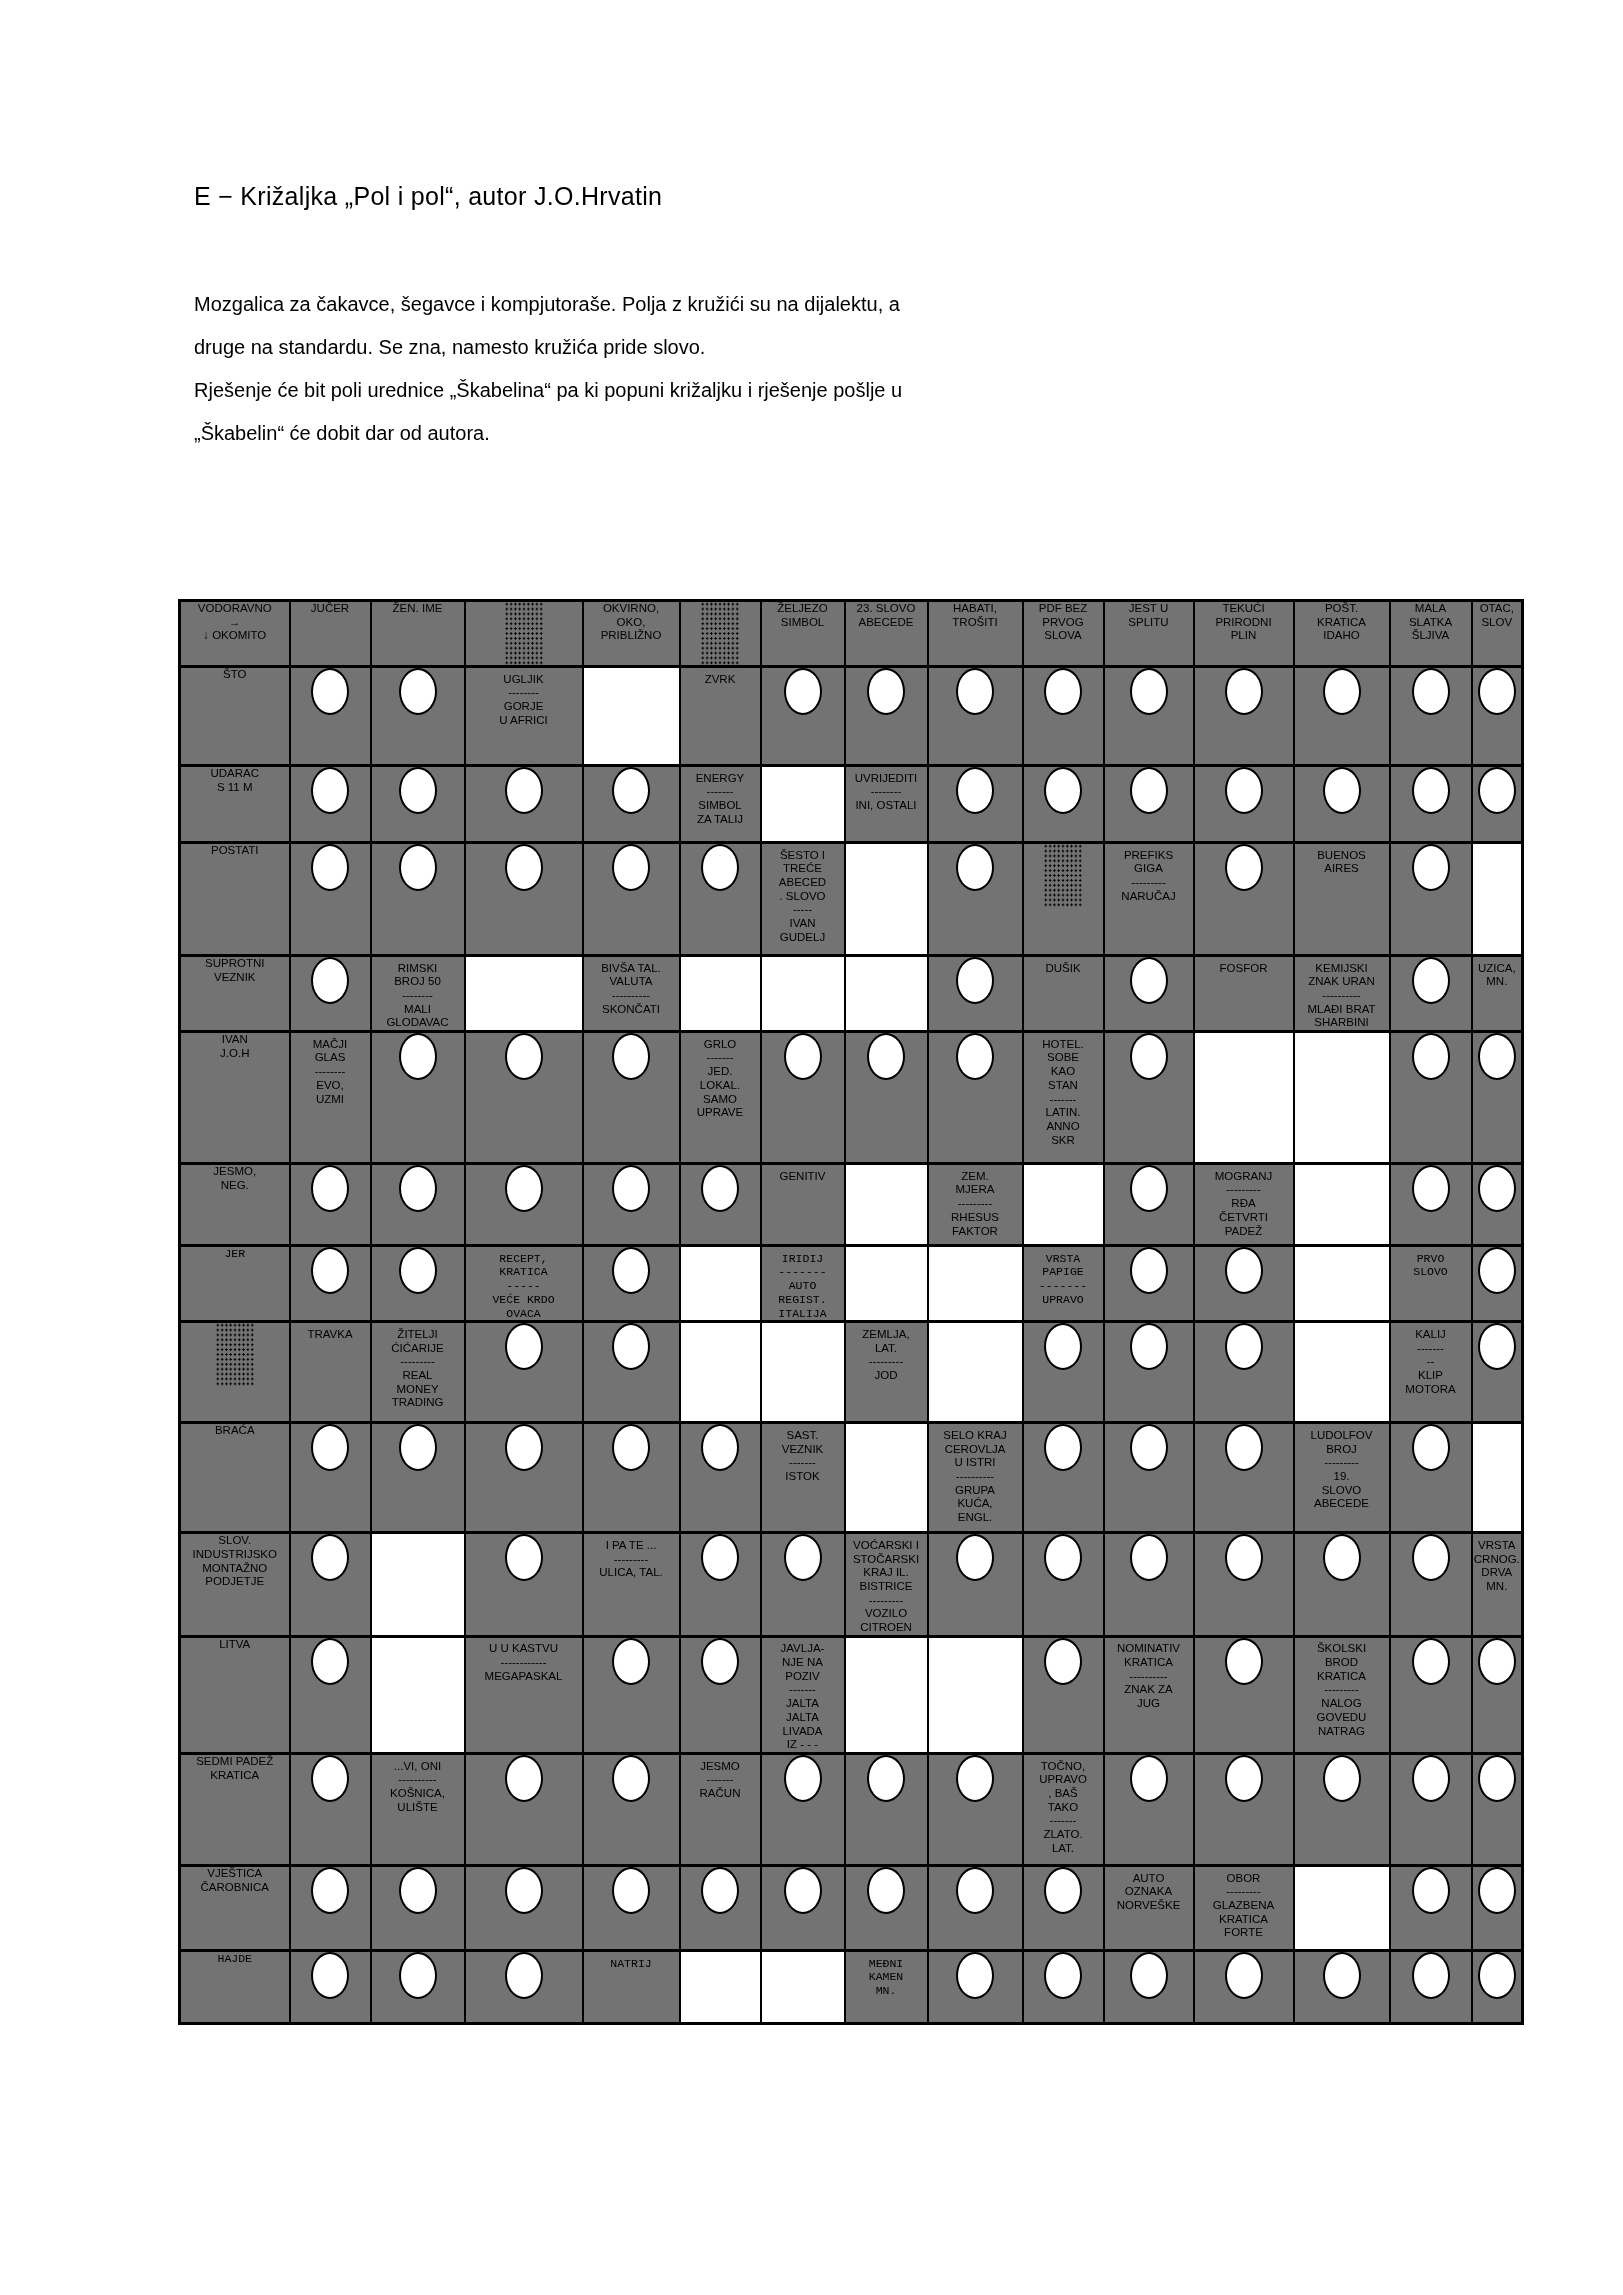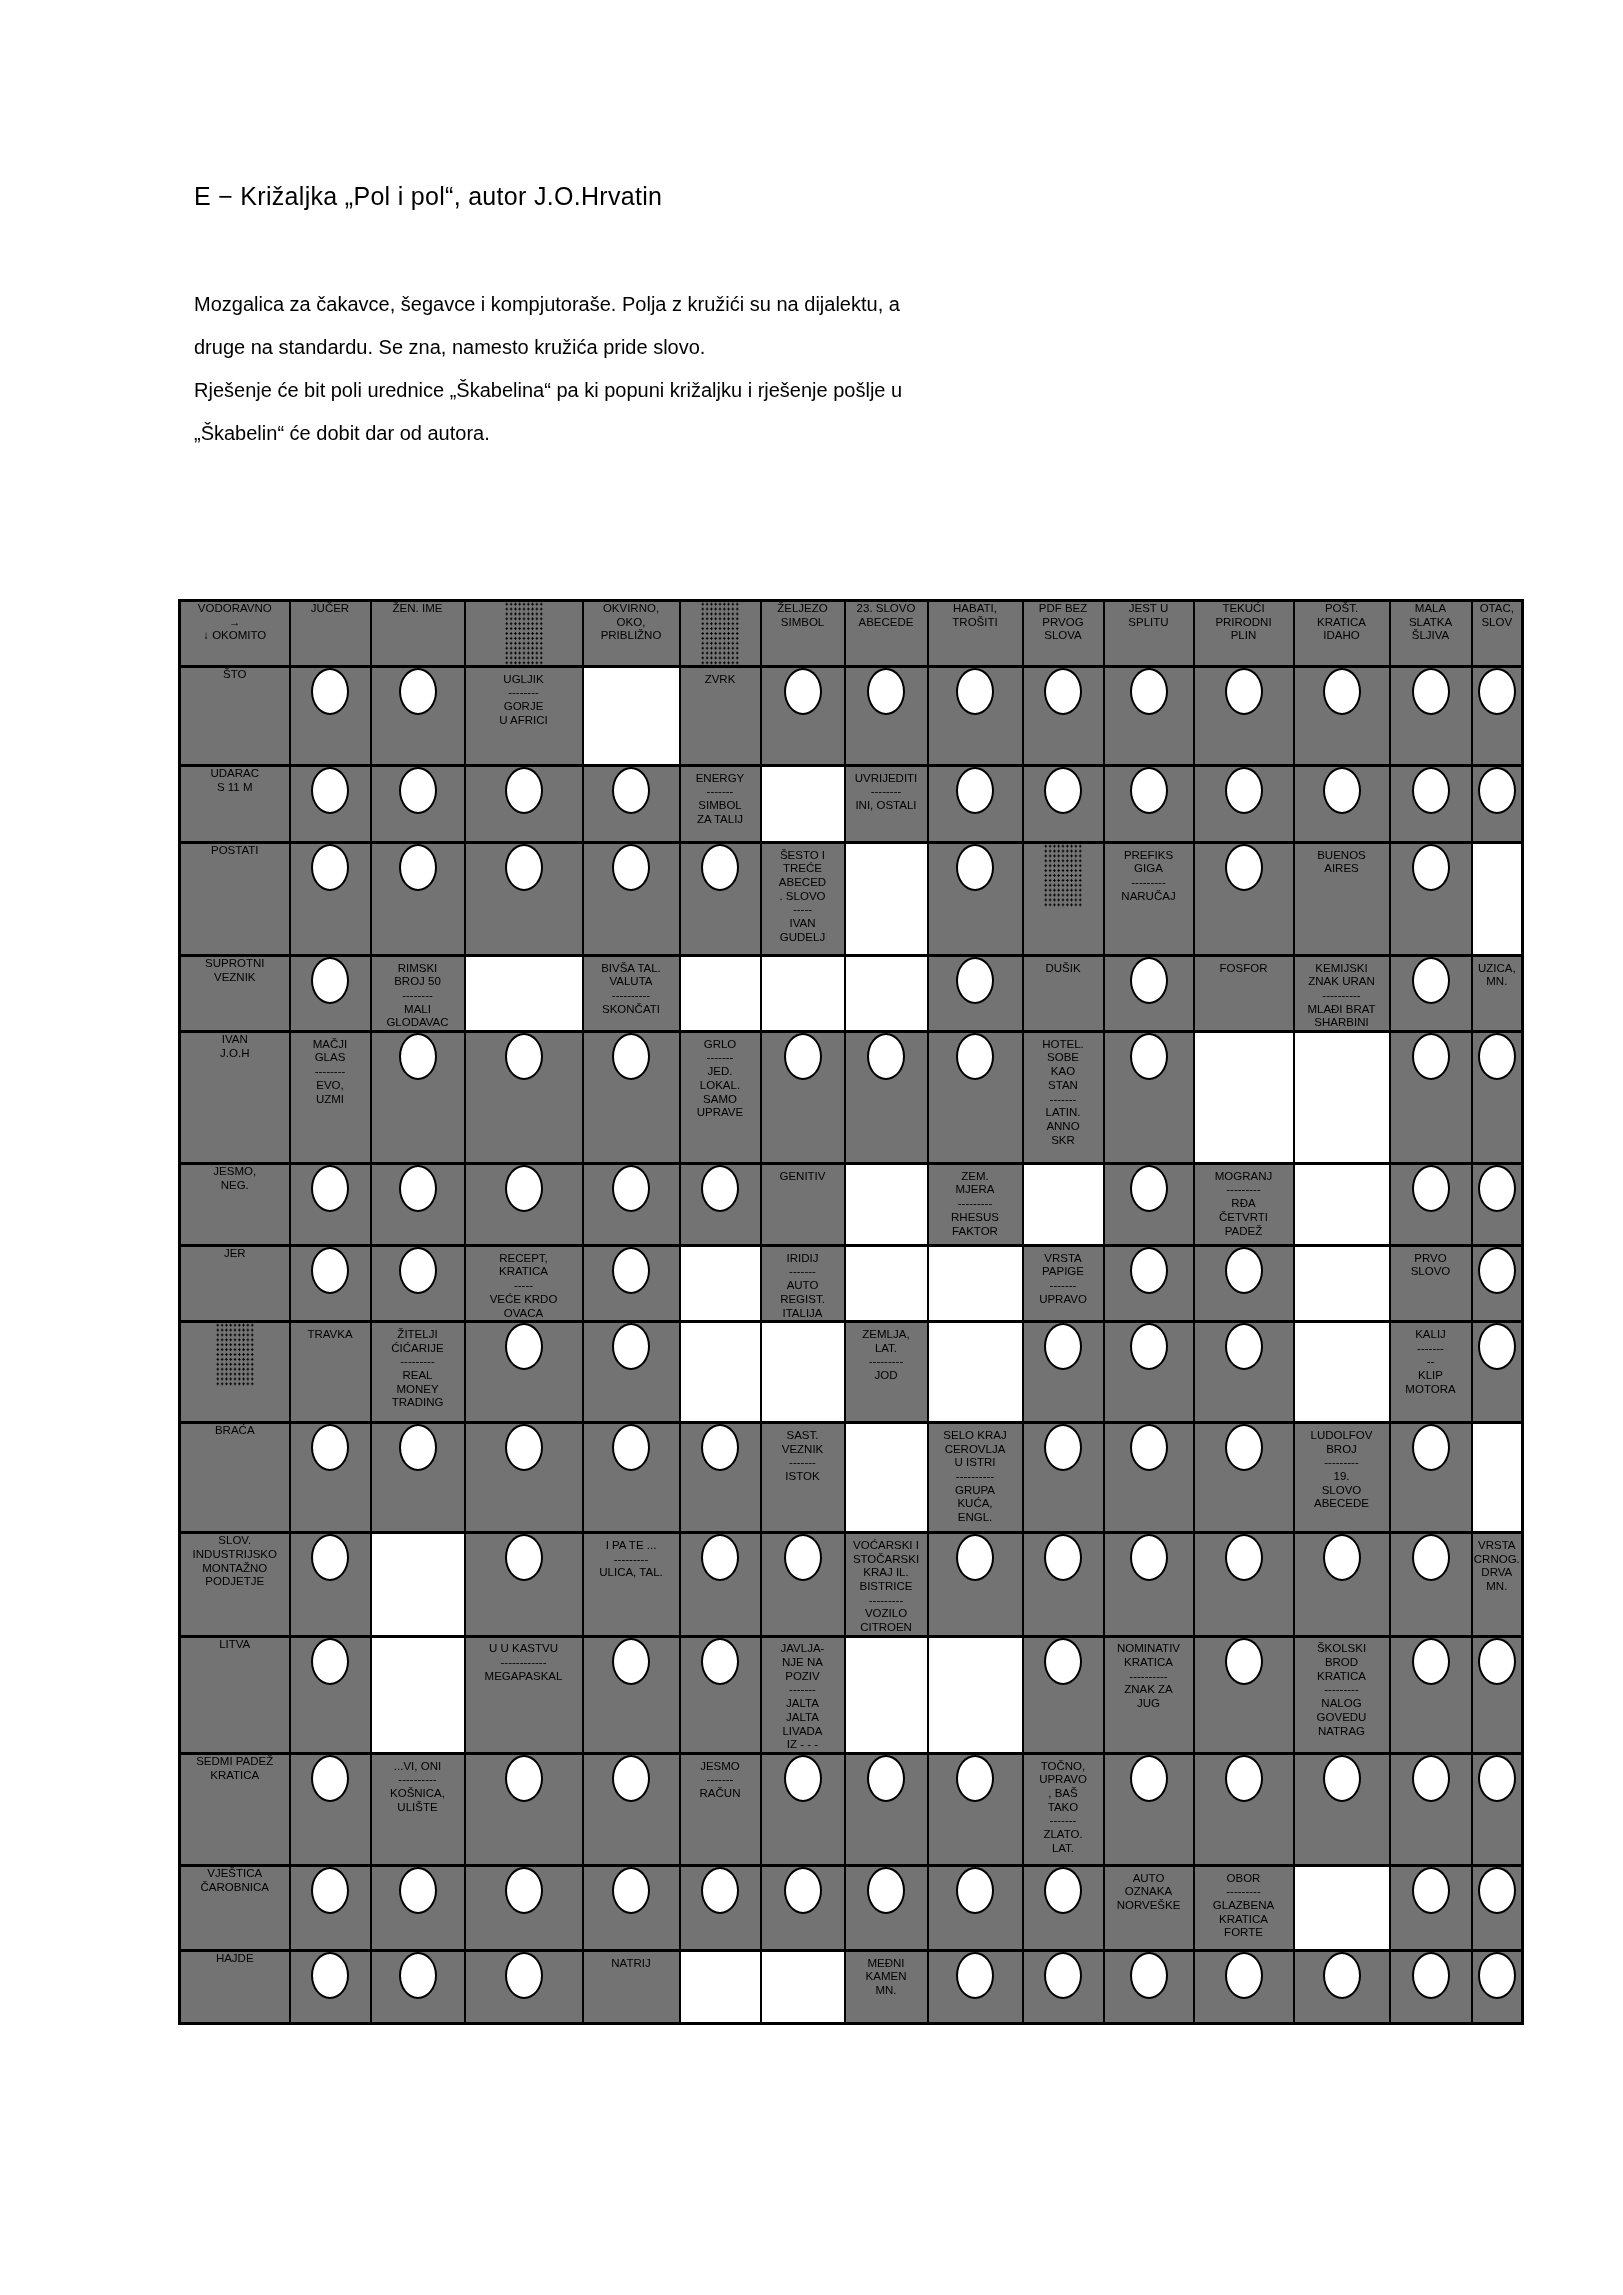--- a/index.html
+++ b/index.html
@@ -423,21 +423,21 @@
 PADEŽ</div>
           </td>
           <td class="c-blank"></td>
           <td class="c-circle">
             <div class="circle"></div>
           </td>
           <td class="c-circle">
             <div class="circle"></div>
           </td>
         </tr>
-        <tr style="height: 76px;">
+        <tr style="height: 76px; font-family: Liberation Mono, monospace;">
           <th class="c-clue">
             <div class="clue">JER</div>
           </th>
           <td class="c-circle">
             <div class="circle"></div>
           </td>
           <td class="c-circle">
             <div class="circle"></div>
           </td>
           <td class="c-clue">
@@ -812,21 +812,21 @@
 FORTE</div>
           </td>
           <td class="c-blank"></td>
           <td class="c-circle">
             <div class="circle"></div>
           </td>
           <td class="c-circle">
             <div class="circle"></div>
           </td>
         </tr>
-        <tr style="height: 73px;">
+        <tr style="height: 73px; font-family: Liberation Mono, monospace;">
           <th class="c-clue">
             <div class="clue">HAJDE</div>
           </th>
           <td class="c-circle">
             <div class="circle"></div>
           </td>
           <td class="c-circle">
             <div class="circle"></div>
           </td>
           <td class="c-circle">

